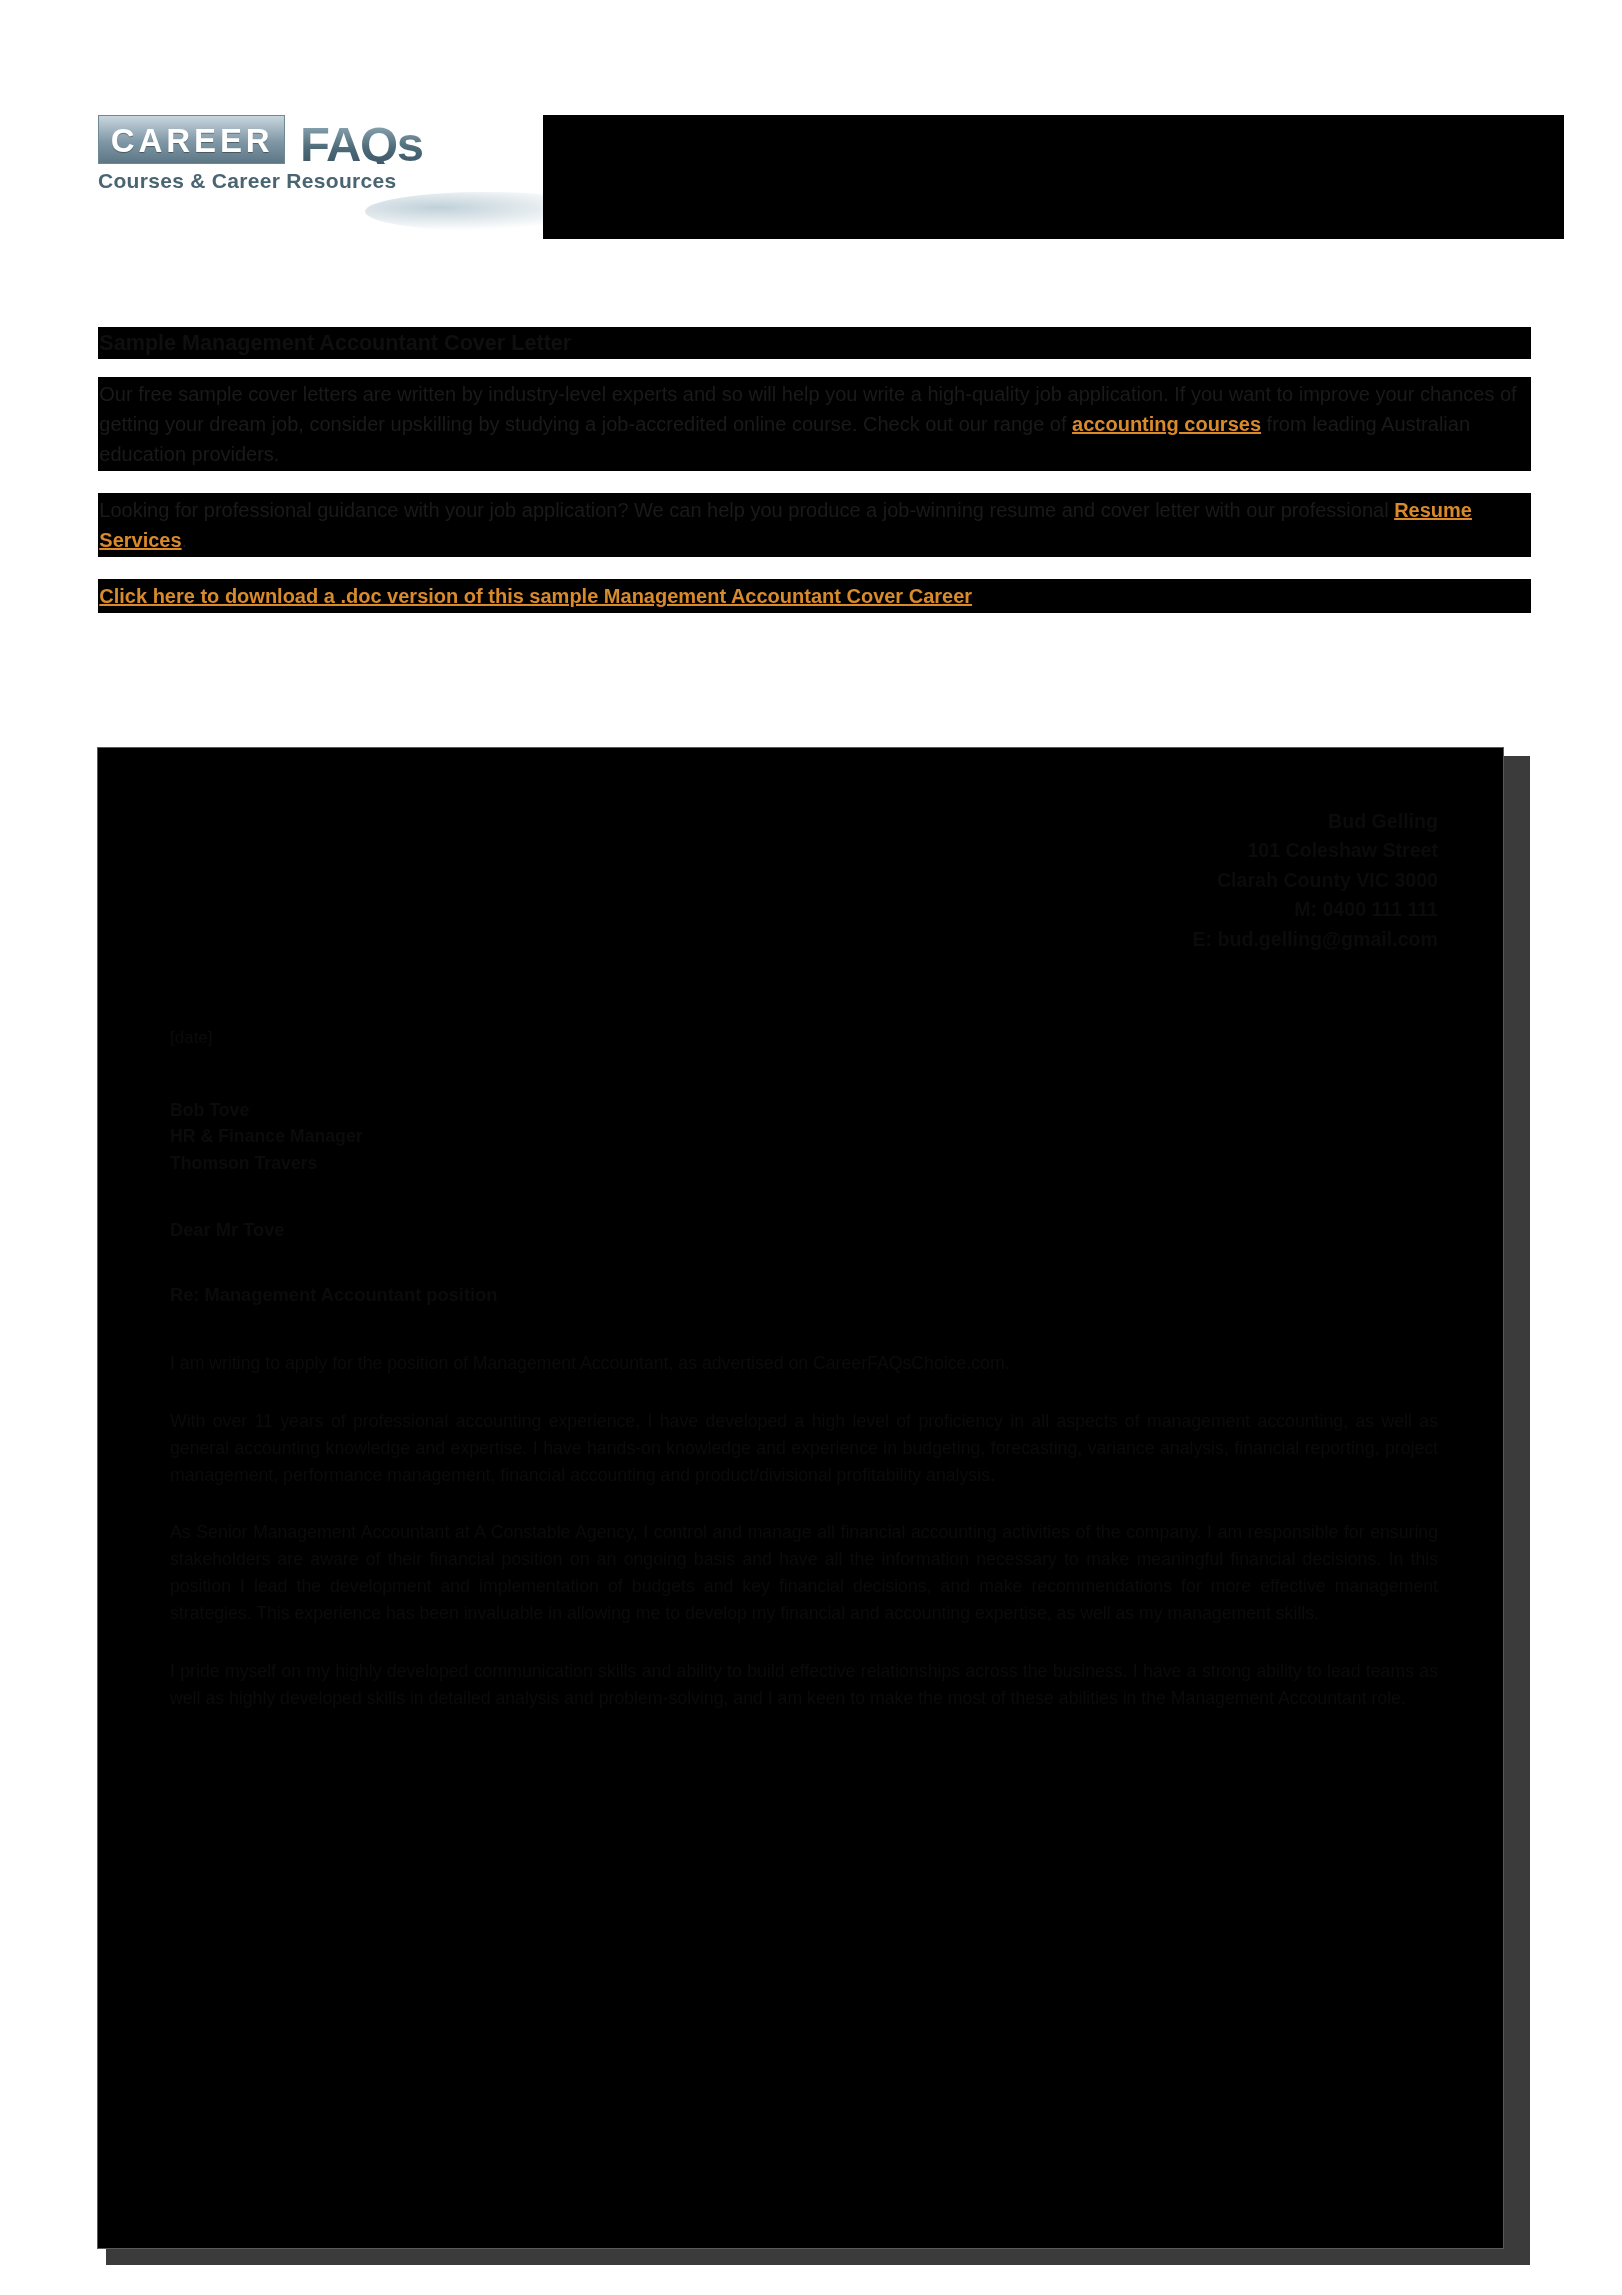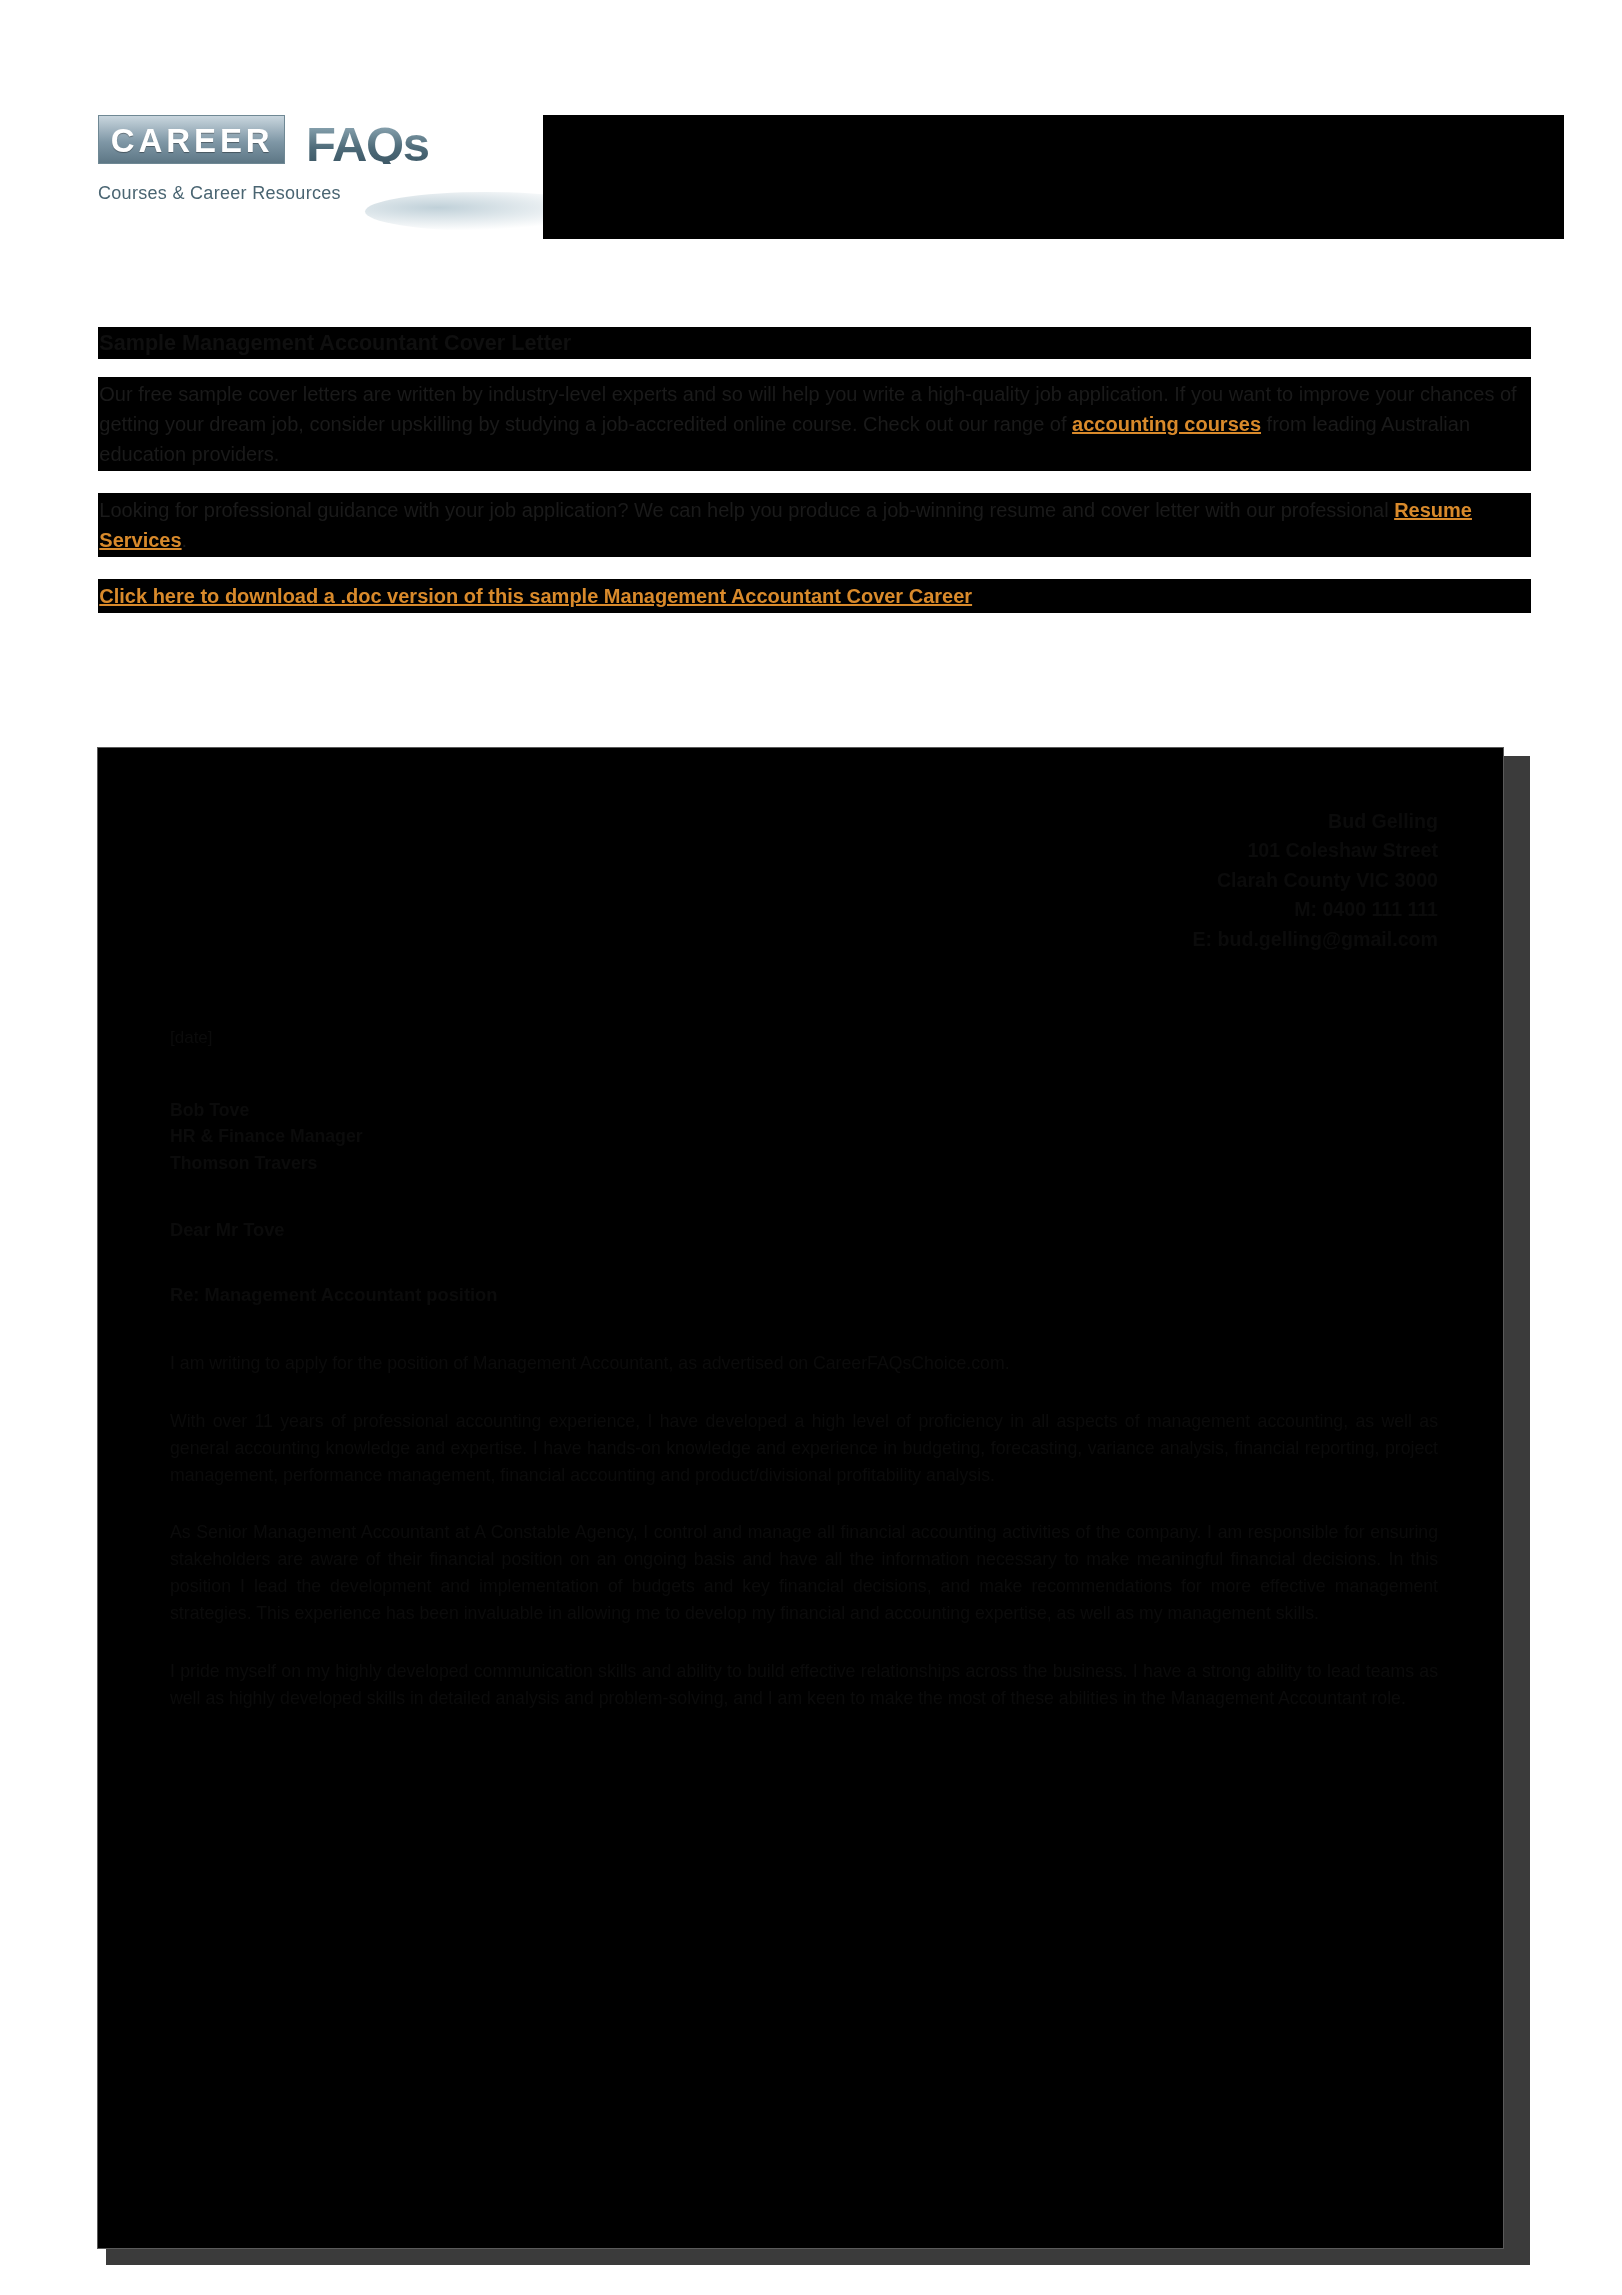--- a/index.html
+++ b/index.html
@@ -36,21 +36,21 @@
   .logo {
     position: absolute;
     left: 0;
     top: 0;
     width: 380px;
     height: 128px;
   }
   .logo-row {
     display: flex;
     align-items: flex-end;
-    gap: 21px;
+    gap: 15px;
   }
   .logo-career {
     background: linear-gradient(180deg, #c9d6de 0%, #7f97a6 55%, #5d7785 100%);
     border: 1.3px solid #6f8894;
     color: #ffffff;
     font-size: 33px;
     font-weight: bold;
     letter-spacing: 3.9px;
     padding: 7.9px 10.5px 6.5px 11.8px;
     line-height: 1;
@@ -61,23 +61,23 @@
     font-weight: bold;
     line-height: .82;
     color: #55707f;
     letter-spacing: -1.3px;
     background: linear-gradient(180deg, #8ea8b5 0%, #4e6b79 60%, #3d5866 100%);
     -webkit-background-clip: text;
     background-clip: text;
     color: transparent;
   }
   .logo-sub {
-    margin-top: 19px;
-    font-size: 18px;
-    font-weight: normal;
+    margin-top: 5px;
+    font-size: 21px;
+    font-weight: bold;
     color: #4a6572;
     letter-spacing: 0.3px;
   }
   .logo-swoosh {
     position: absolute;
     left: 267px;
     top: 77px;
     width: 242px;
     height: 39px;
     border-radius: 50%;

